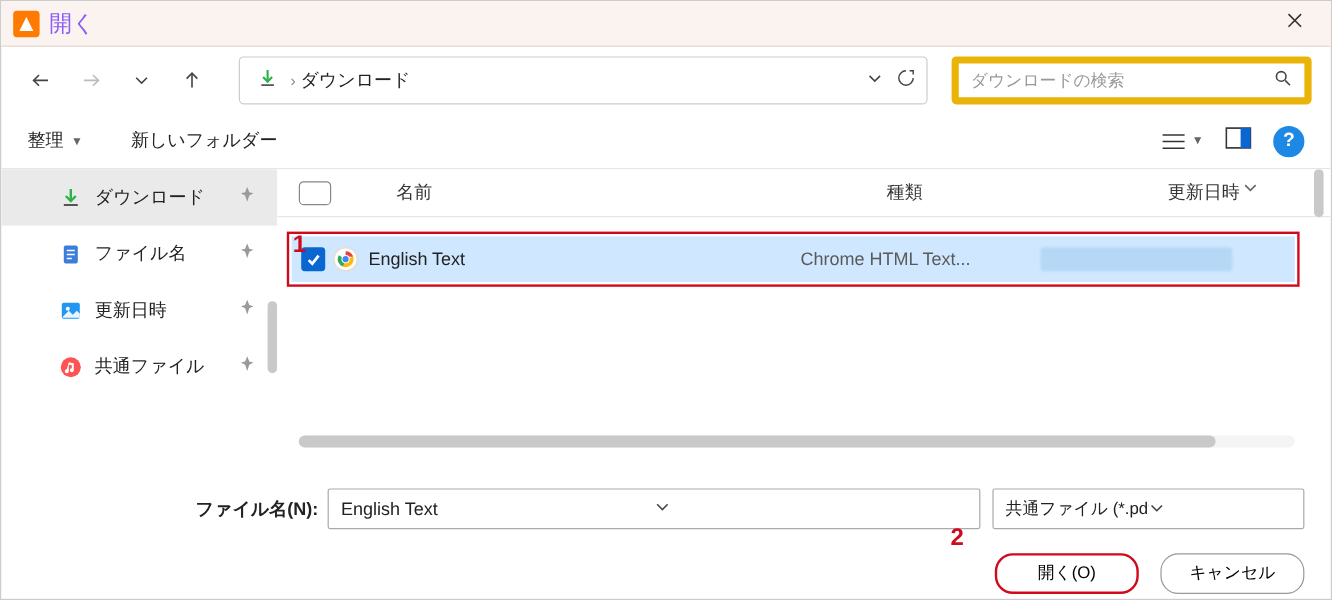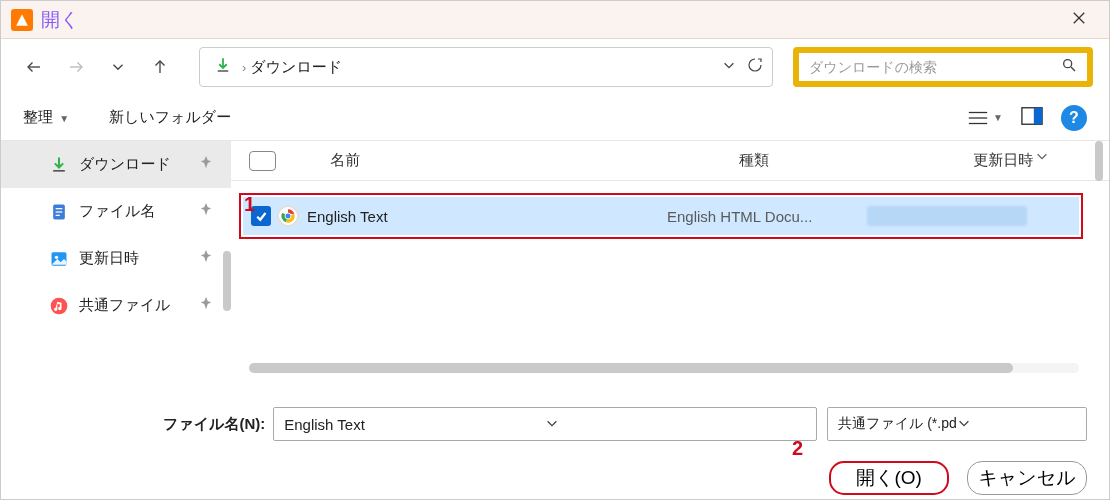--- a/index.html
+++ b/index.html
@@ -83,21 +83,21 @@
   .fnrow { display: flex; align-items: center; margin-top: 28px; padding: 0 22px; }
   .fnrow .lbl { font-size: 15px; color: #222; margin-right: 8px; margin-left: 140px; font-weight: bold; }
   .fnrow .fninput { flex: 1; height: 34px; border: 1px solid #aaa; border-radius: 2px; display:flex; align-items:center; padding: 0 10px; }
   .fnrow .fninput span { font-size: 15px; color: #222; flex: 1; }
   .fnrow .fninput .dd svg { width:14px; height:14px; stroke:#444; stroke-width:1.5; fill:none; }
   .fnrow .filter { width: 260px; height: 34px; border: 1px solid #aaa; border-radius: 2px; margin-left: 10px; display:flex; align-items:center; padding:0 10px; }
   .fnrow .filter span { font-size: 14px; color: #222; flex:1; white-space:nowrap; overflow:hidden; }
   .fnrow .filter .dd svg { width:14px; height:14px; stroke:#444; stroke-width:1.5; fill:none; }
 
   .btnrow { display: flex; justify-content: flex-end; margin-top: 20px; padding: 0 22px; gap: 18px; }
-  .btn { width: 120px; height: 34px; border: 1px solid #999; border-radius: 15px; background: #fff; font-size: 19px; display:flex; align-items:center; justify-content:center; cursor:pointer; }
+  .btn { width: 120px; height: 34px; border: 1px solid #999; border-radius: 15px; background: #fff; font-size: 14px; display:flex; align-items:center; justify-content:center; cursor:pointer; }
   .btn.open { border: 2px solid #cf0a1c; }
 </style>
 </head>
 <body>
 
 <div class="titlebar">
   <span class="app-icon">
     <svg viewBox="0 0 24 24">
         <path d="M12 2 L22 22 L2 22 Z" fill="#fff"></path>
       </svg>
@@ -266,21 +266,21 @@
             <svg viewBox="0 0 24 24" width="16" height="16">
               <circle cx="12" cy="12" r="10" fill="#fff"></circle>
               <path d="M12 2 A10 10 0 0 1 21.5 9 L12 9 Z" fill="#ea4335"></path>
               <path d="M3.5 7 A10 10 0 0 0 9 21.5 L12 12 Z" fill="#34a853"></path>
               <path d="M21.5 9 A10 10 0 0 1 9 21.5 L12 12 L21.5 9 Z" fill="#fbbc05"></path>
               <circle cx="12" cy="12" r="4.5" fill="#4285f4"></circle>
               <circle cx="12" cy="12" r="4.5" fill="none" stroke="#fff" stroke-width="1.3"></circle>
             </svg>
           </span>
         <span class="fname">English Text</span>
-        <span class="ftype">English HTML Docu...</span>
+        <span class="ftype">Chrome HTML Text...</span>
         <span class="fdate"></span>
       </div>
     </div>
 
     <div class="h-scroll">
         <div class="thumb"></div>
       </div>
   </div>
 </div>
 

